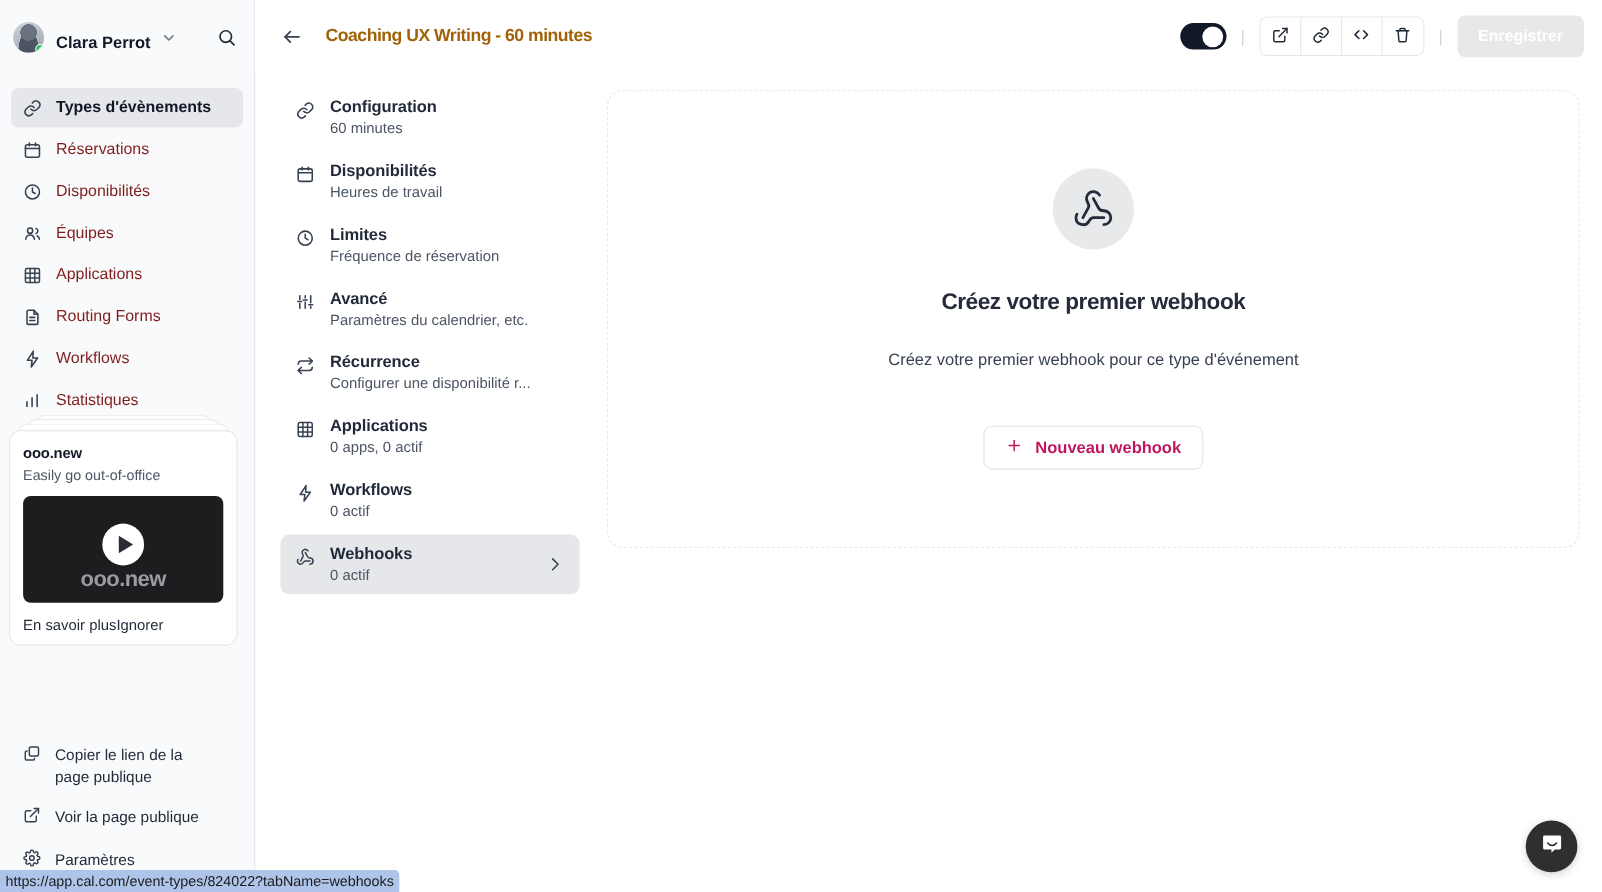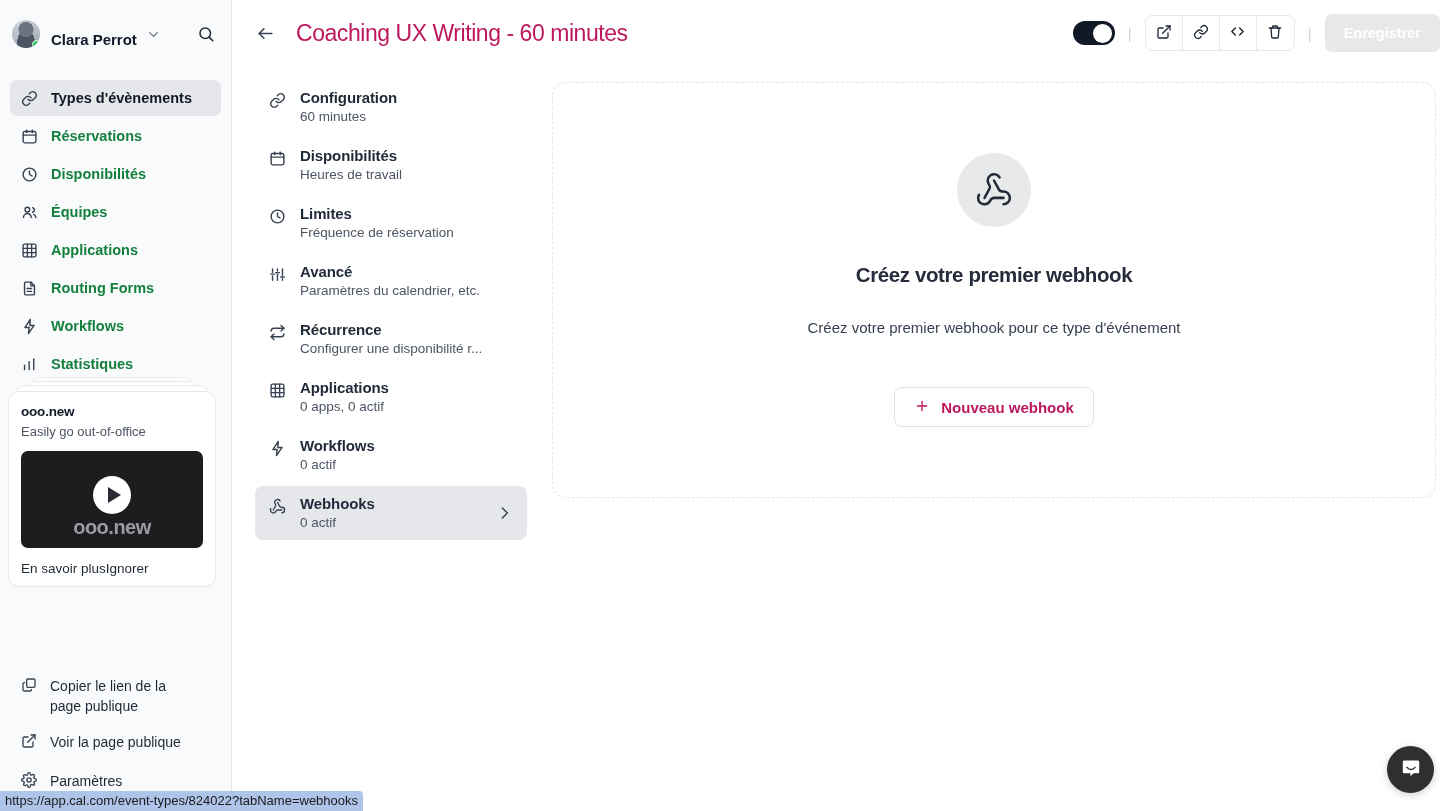--- a/index.html
+++ b/index.html
@@ -45,21 +45,21 @@
     margin-left:11px; white-space:nowrap;margin-top:11px;
   }
   .chev-sm{ margin-left:9px; color:#6b7280; display:flex; }
   .search-btn{ margin-left:auto; color:#1f2937; display:flex; padding:4px; cursor:pointer;}
 
   .nav{ padding:16px 10px; }
   .nav-item{
     display:flex; align-items:center; gap:13px;
     height:36px; padding:0 11px; margin-bottom:2px;
     border-radius:7px; cursor:pointer;
-    font-size:14.5px; color:#15803d; font-weight:700;
+    font-size:14.5px; color:#7f1d1d; font-weight:400;
     white-space:nowrap;
   }
   .nav-item .ico{ display:flex; color:#374151; flex:none; }
   .nav-item.active{ background:#e5e7eb; font-weight:600; color:#111827; }
 
   
   .promo-wrap{ position:absolute; left:8px; top:377px; width:208px; }
   .stack{ position:relative; height:14px; }
   .stack i{
     position:absolute; left:50%; transform:translateX(-50%);
@@ -111,21 +111,21 @@
   .bottom-item .ico{ color:#374151; flex:none; margin-top:1px; }
 
   
   .header{
     position:absolute; left:232px; top:0; right:0; height:66px;
     display:flex; align-items:center; padding:0 16px 0 20px;
     background:#fff;
   }
   .back-btn{ display:flex; color:#374151; padding:4px; cursor:pointer; }
   .page-title{
-    font-size:23px; font-weight:400; color:#be185d;
+    font-size:16px; font-weight:700; color:#a16207;
     margin-left:17px; letter-spacing:-.45px; white-space:nowrap;
   }
   .header-right{ margin-left:auto; display:flex; align-items:center; gap:13px; }
   .toggle{
     width:42px; height:24px; border-radius:12px; background:#111827;
     position:relative; cursor:pointer; flex:none;
   }
   .toggle .knob{
     position:absolute; top:2.5px; right:2.5px;
     width:19px; height:19px; border-radius:50%; background:#fff;

